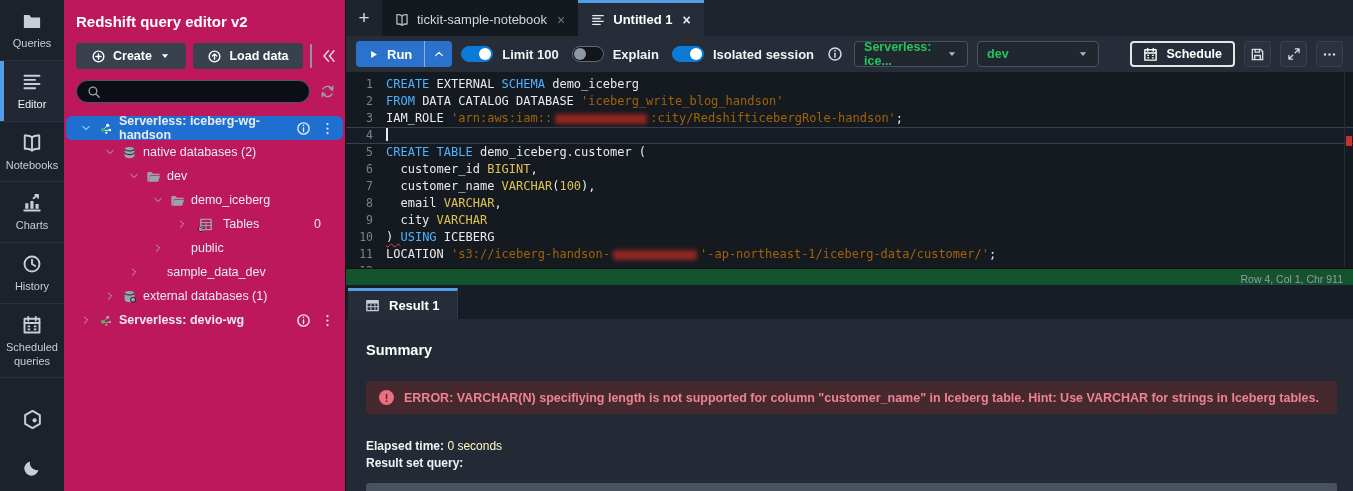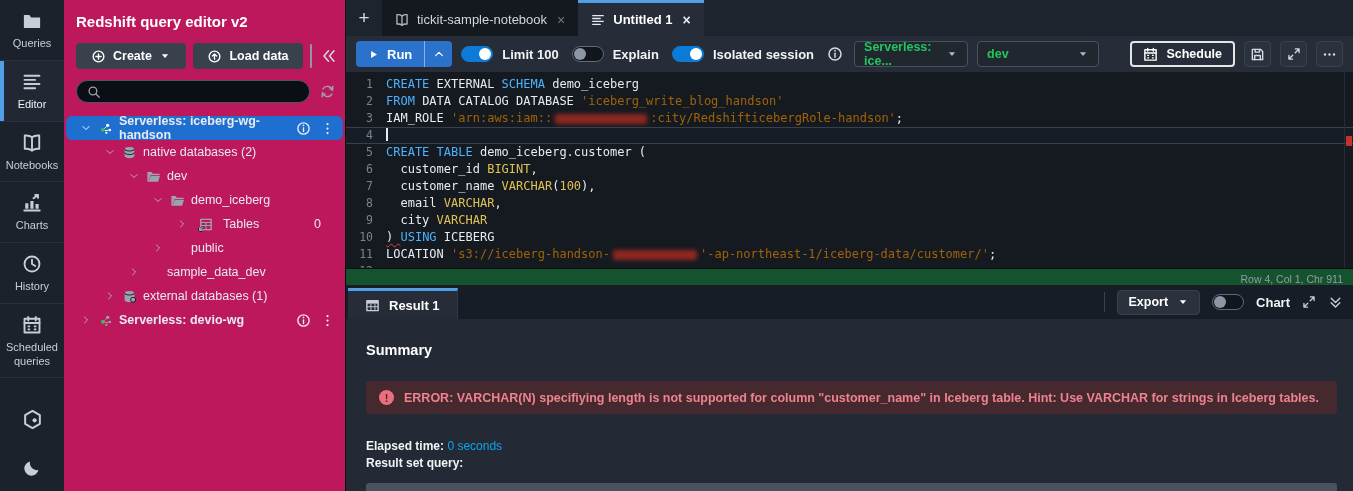--- a/index.html
+++ b/index.html
@@ -104,21 +104,21 @@
   .rh-ic { color:#c7ced7; cursor:pointer; display:flex; }
 
   .results-body { flex:1; background:#232a35; padding:14px 16px 0 20px; font-size:12.5px; overflow:hidden; }
   .summary-title { font-size:14.5px; font-weight:bold; color:#fff; margin-top:9px; }
   .error-banner { margin-top:23px; background:#45292e; border-radius:4px; padding:9px 13px; display:flex; align-items:center; gap:10px; }
   .err-ic { width:15px; height:15px; border-radius:50%; background:#eb6f7e; color:#45292e; font-weight:bold; font-size:11px;
     display:flex; align-items:center; justify-content:center; flex:none; }
   .err-text { color:#ee8290; font-weight:600; font-size:12.5px; }
   .elapsed-row { margin-top:25px; font-size:12px; }
   .elapsed-label, .rsq-label { font-weight:bold; color:#f1f3f5; }
-  .elapsed-link { color:#0ea5e9; cursor:pointer; text-decoration:none; }
+  .elapsed-link { color:#fef9c3; cursor:pointer; text-decoration:none; }
   .rsq-row { margin-top:3px; font-size:12px; }
   .rsq-bar { margin-top:13px; height:12px; background:#4a525f; border-radius:3px; margin-right:0; }
 </style>
 </head>
 <body>
 
 <nav class="rail">
   <div id="rail-items">
       <div class="rail-item">
         <span class="ic">
@@ -545,43 +545,20 @@
     <div class="result-tab">
       <span class="t-ic">
           <svg viewBox="0 0 16 16" width="15" height="15">
             <rect x="2" y="3" width="12" height="10.5" stroke="currentColor" fill="none" stroke-width="1.5" stroke-linecap="round" stroke-linejoin="round"></rect>
             <rect x="2" y="3" width="12" height="3" fill="currentColor"></rect>
             <path d="M2 9.3h12M6.3 6v7.5M10.6 6v7.5" stroke="currentColor" stroke-width="1"></path>
           </svg>
         </span>
       <span>Result 1</span>
     </div>
-    <div class="rh-right">
-      <div class="rh-vr"></div>
-      <div class="btn-export">
-        <span>Export</span>
-        <span class="car">
-            <svg viewBox="0 0 16 16" width="12" height="12">
-              <path d="M3.8 5.8h8.4L8 10.6z" fill="currentColor"></path>
-            </svg>
-          </span>
-      </div>
-      <span class="toggle"></span>
-      <span class="chart-lb">Chart</span>
-      <span class="rh-ic">
-          <svg viewBox="0 0 16 16" width="14" height="14">
-            <path d="M9.6 2.2h4.2v4.2M13.8 2.2L9.4 6.6M6.4 13.8H2.2V9.6M2.2 13.8l4.4-4.4" stroke="currentColor" fill="none" stroke-width="1.5" stroke-linecap="round" stroke-linejoin="round"></path>
-          </svg>
-        </span>
-      <span class="rh-ic">
-          <svg viewBox="0 0 16 16" width="15" height="15">
-            <path d="M3.4 3.4L8 8l4.6-4.6M3.4 8.2L8 12.8l4.6-4.6" stroke="currentColor" fill="none" stroke-width="1.5" stroke-linecap="round" stroke-linejoin="round"></path>
-          </svg>
-        </span>
-    </div>
   </div>
 
   <div class="results-body">
     <div class="summary-title">Summary</div>
     <div class="error-banner">
       <span class="err-ic">!</span>
       <span class="err-text">ERROR: VARCHAR(N) specifiying length is not supported for column "customer_name" in Iceberg table. Hint: Use VARCHAR for strings in Iceberg tables.</span>
     </div>
     <div class="elapsed-row">
       <span class="elapsed-label">Elapsed time:</span>

